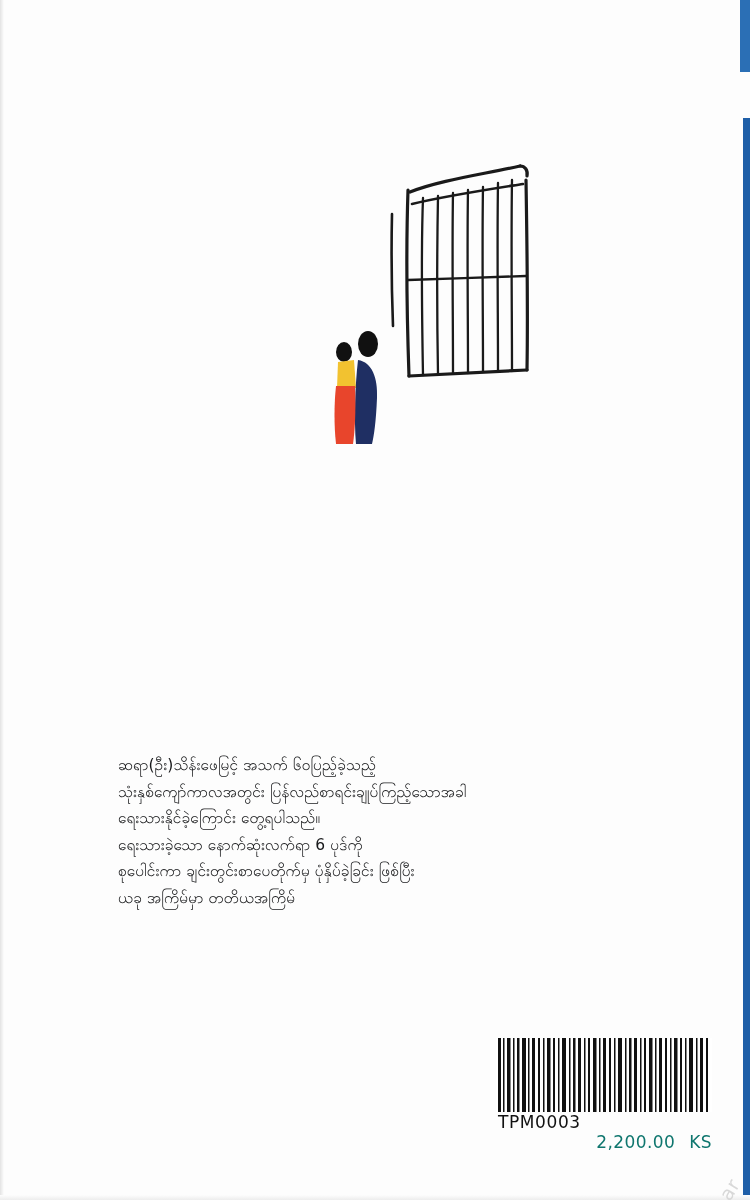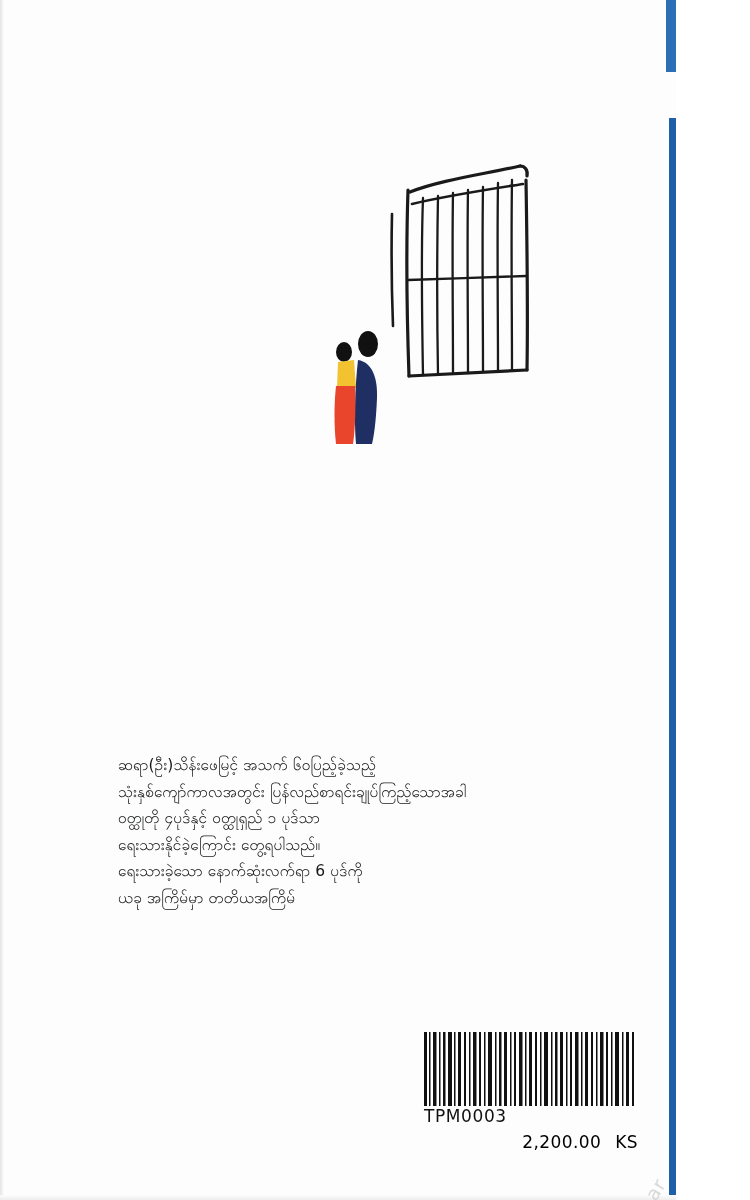--- a/index.html
+++ b/index.html
@@ -5,21 +5,21 @@
   html, body {
     margin: 0;
     padding: 0;
     background: #ffffff;
   }
   body {
     font-family: "DejaVu Sans", sans-serif;
   }
   #page {
     position: relative;
-    width: 676px;
+    width: 750px;
     height: 1200px;
     background: #fdfdfd;
     overflow: hidden;
   }
 
   
   .edge-strip-top-right {
     position: absolute;
     top: 0;
     right: 0;
@@ -93,23 +93,22 @@
   .barcode-code {
     margin-top: 0;
     font-family: "DejaVu Sans", sans-serif;
     font-size: 17px;
     color: #111;
     letter-spacing: 0.6px;
     text-align: left;
     padding-left: 2px;
   }
   .price-row {
-    margin-top: 6px;
     font-size: 17px;
-    color: #000000;
+    color: #0f766e;
     letter-spacing: 0.4px;
   }
   .price-value { margin-right: 14px; }
   .price-currency { }
 
   
   .watermark {
     position: absolute;
     right: 6px;
     bottom: 14px;
@@ -168,23 +167,23 @@
         <path d="M38 230 C 52 232, 58 248, 57 268 C 56 292, 54 306, 52 314 L 36 314 C 34 290, 35 256, 38 230 Z" fill="#1f2f63"></path>
 
         <path d="M16 256 L35 256 C 36 280, 35 300, 33 314 L 16 314 C 14 296, 14 274, 16 256 Z" fill="#e8452c"></path>
       </g>
     </svg>
   </div>
 
   <div class="blurb">
     <div class="blurb-line">ဆရာ(ဦး)သိန်းဖေမြင့် အသက် ၆ဝပြည့်ခဲ့သည့်</div>
     <div class="blurb-line">သုံးနှစ်ကျော်ကာလအတွင်း ပြန်လည်စာရင်းချုပ်ကြည့်သောအခါ</div>
-    <div class="blurb-line">ဝတ္ထုတို ၄ပုဒ်နှင့် ဝတ္ထုရှည် ၁ ပုဒ်သာ</div>
     <div class="blurb-line">ရေးသားနိုင်ခဲ့ကြောင်း တွေ့ရပါသည်။</div>
     <div class="blurb-line">ရေးသားခဲ့သော နောက်ဆုံးလက်ရာ 6 ပုဒ်ကို</div>
+    <div class="blurb-line">စုပေါင်းကာ ချင်းတွင်းစာပေတိုက်မှ ပုံနှိပ်ခဲ့ခြင်း ဖြစ်ပြီး</div>
     <div class="blurb-line">ယခု အကြိမ်မှာ တတိယအကြိမ်</div>
   </div>
 
   <div class="barcode-area">
     <svg class="barcode" viewBox="0 0 216 74" preserveAspectRatio="none">
       <rect x="0" y="0" width="216" height="74" fill="#ffffff"></rect>
       <g fill="#111111">
         <rect x="2" y="0" width="3" height="74"></rect>
         <rect x="7" y="0" width="1.5" height="74"></rect>
         <rect x="11" y="0" width="3.5" height="74"></rect>

